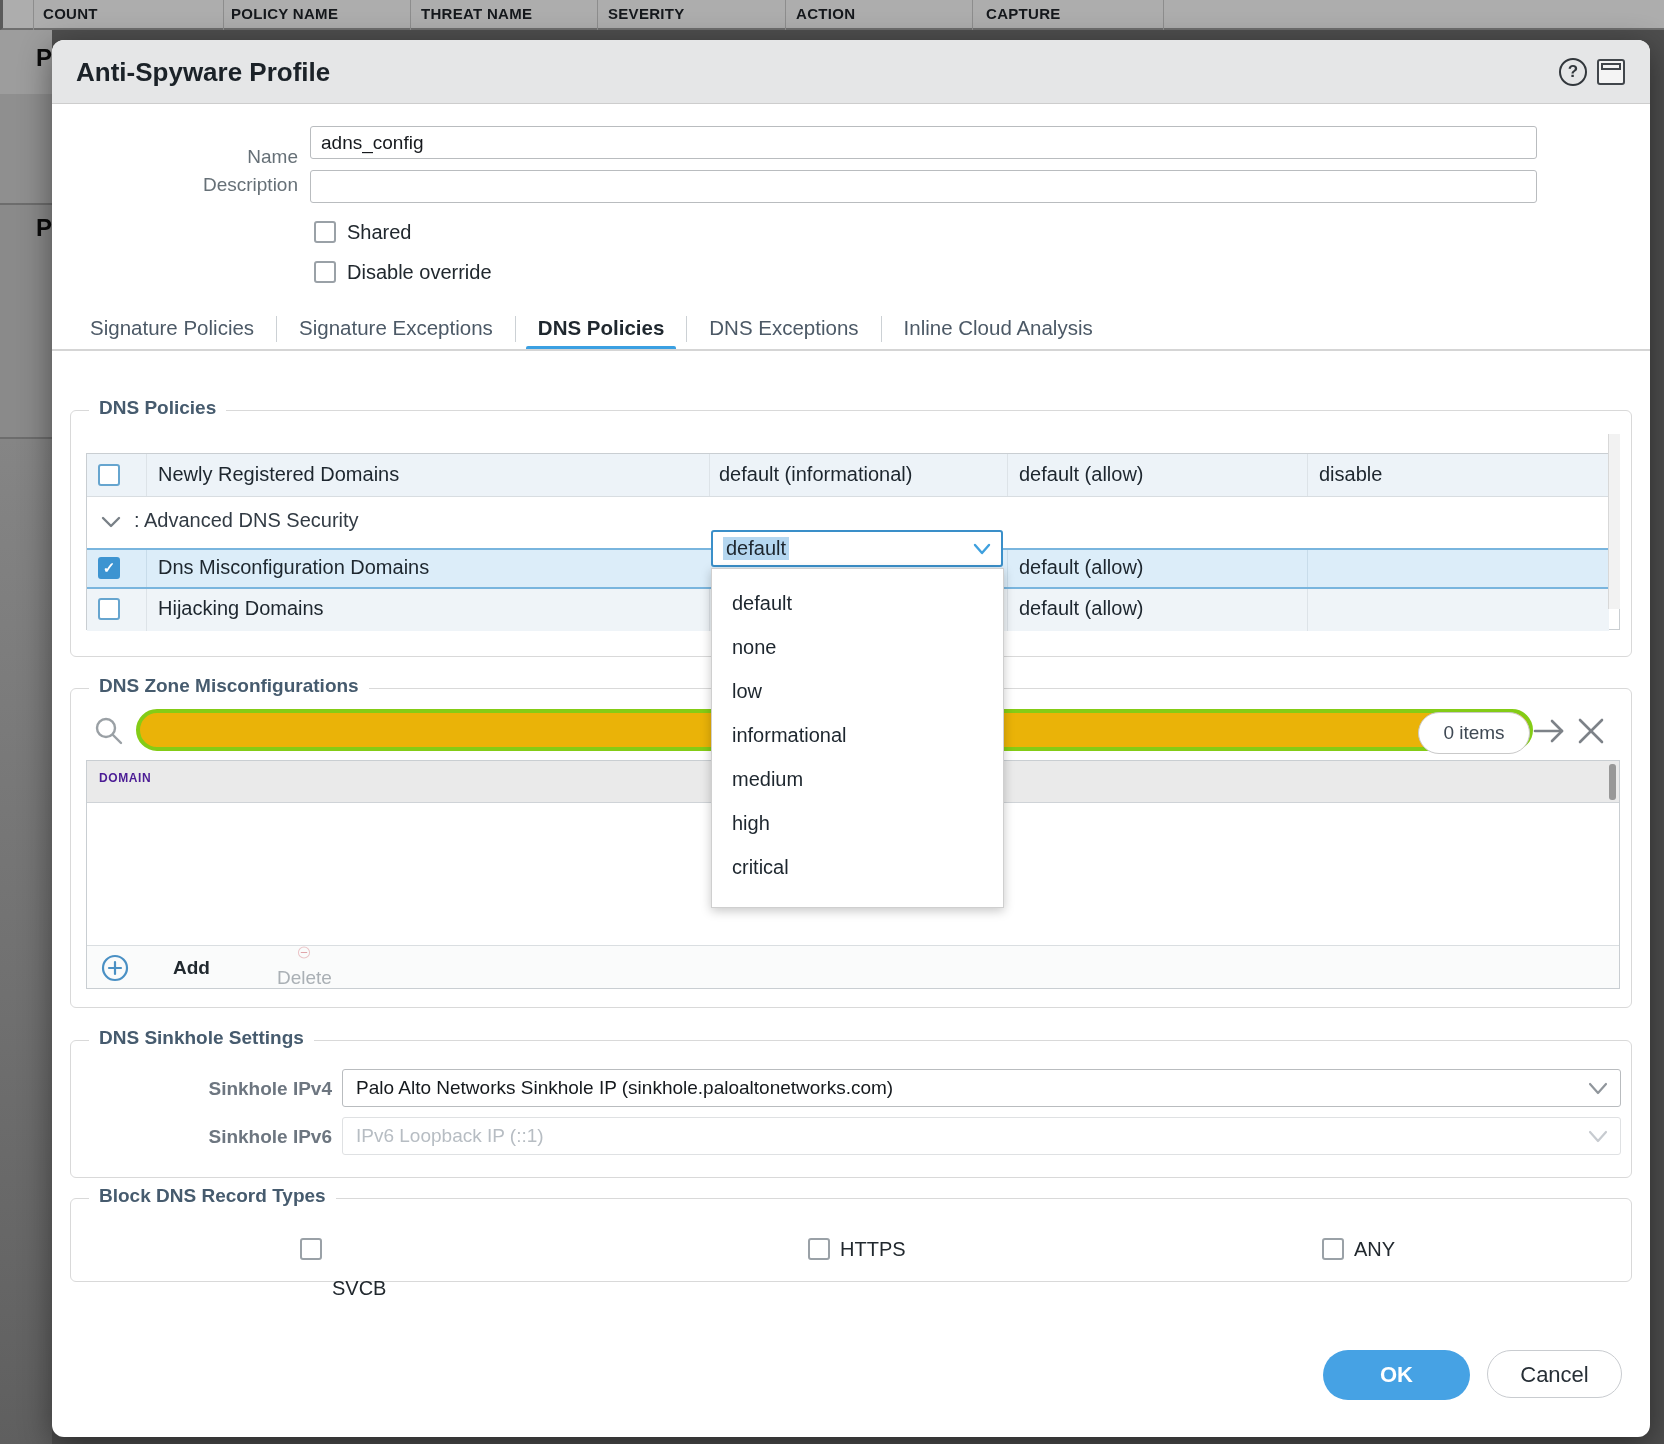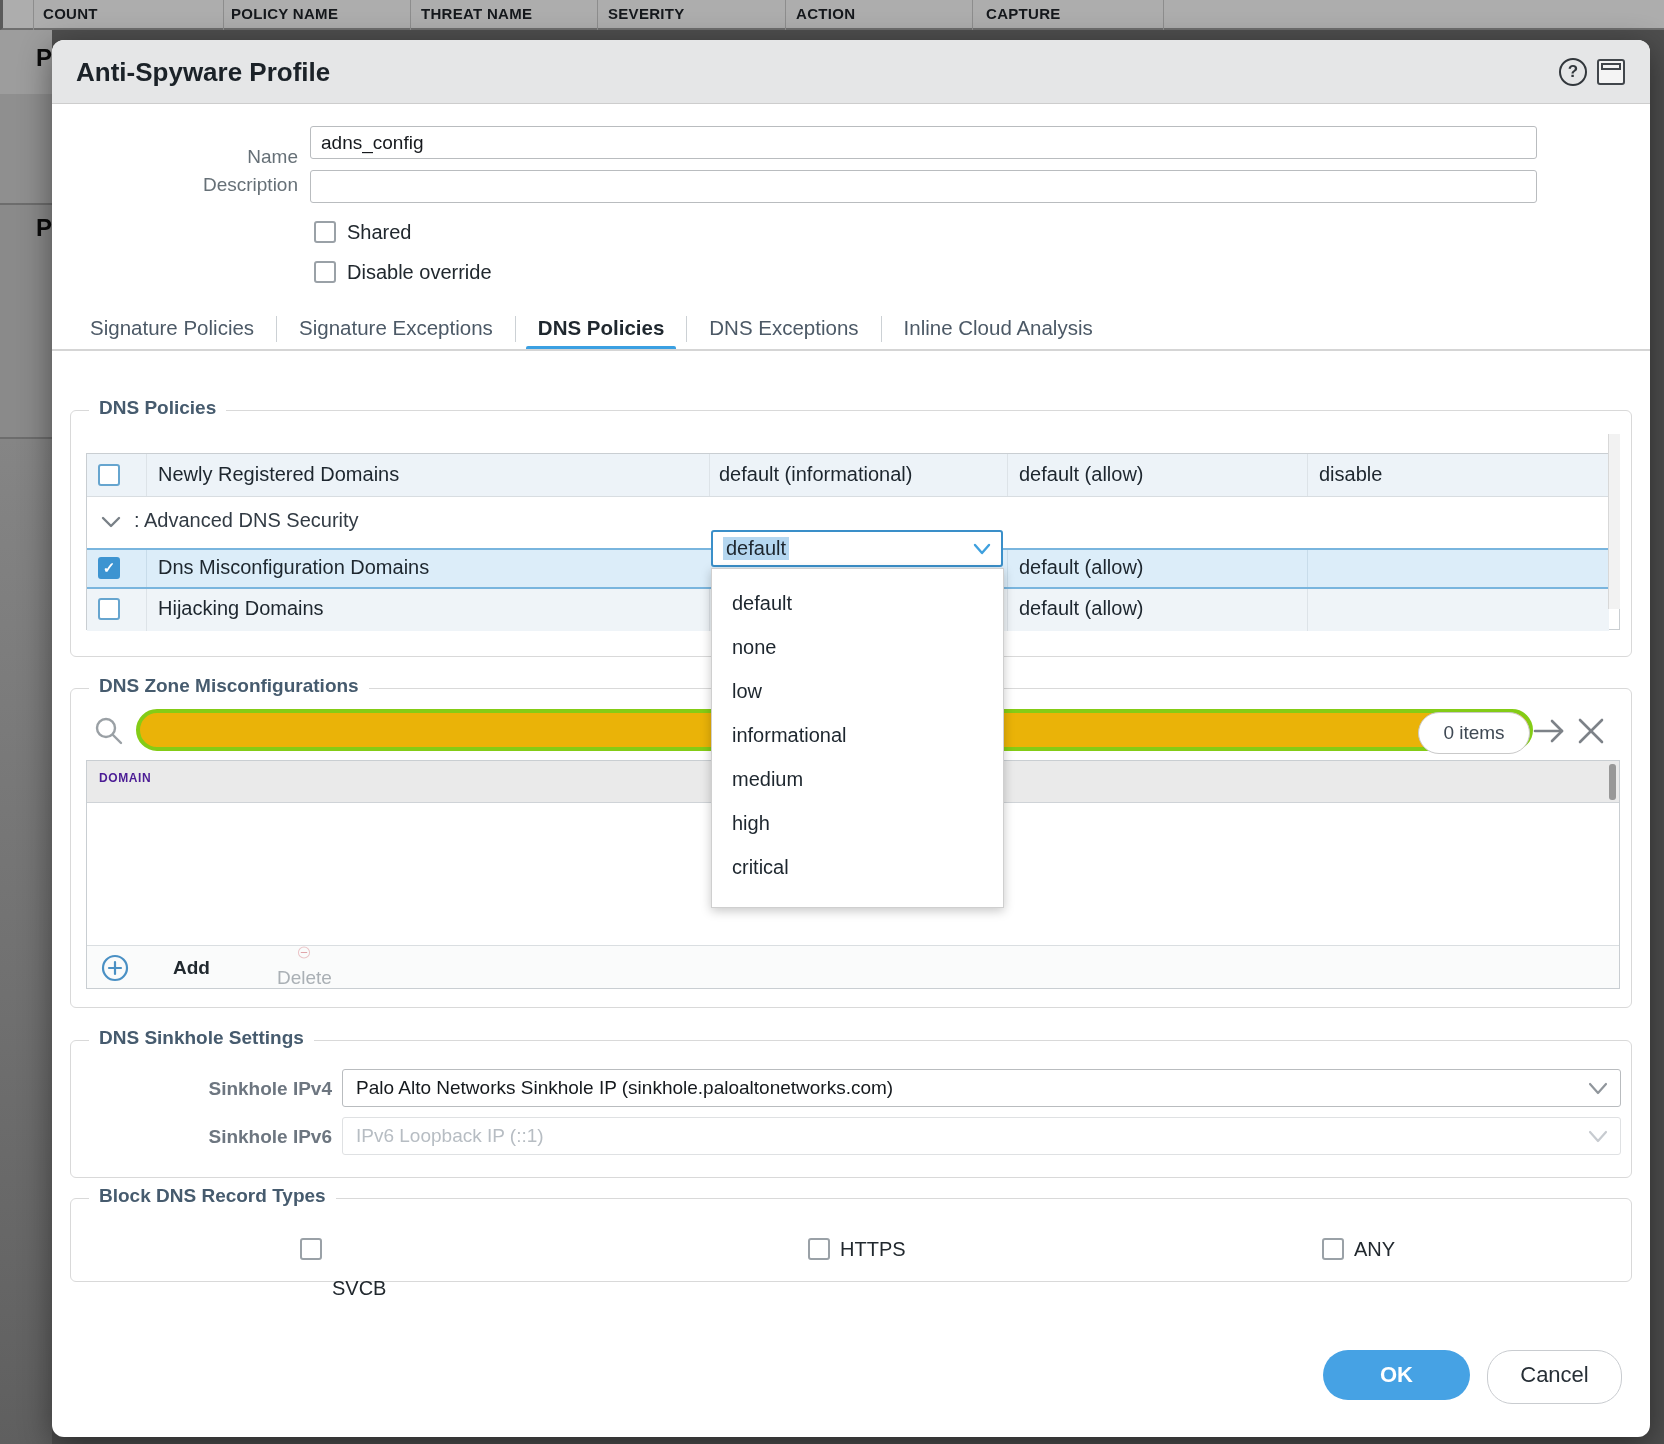--- a/index.html
+++ b/index.html
@@ -81,21 +81,21 @@
   .footer-btn .lbl { font-size:19px; }
 
   
   .select-box { position:absolute; height:38px; background:#fff; border-radius:3px; font-size:19px; line-height:36px; padding:0 36px 0 13px;
                 white-space:nowrap; overflow:hidden; }
   .select-chev { position:absolute; right:12px; top:12px; }
 
   
   #ok-button { left:1323px; top:1350px; width:147px; height:50px; border-radius:25px; background:#46a2e4;
                color:#fff; font-size:22px; font-weight:600; text-align:center; line-height:50px; }
-  #cancel-button { left:1487px; top:1350px; width:135px; height:54px; border-radius:25px; background:#fff;
+  #cancel-button { left:1487px; top:1350px; width:135px; height:48px; border-radius:25px; background:#fff;
                    border:1px solid #c9ccd0; color:#272f36; font-size:22px; text-align:center; line-height:48px; }
 </style>
 </head>
 <body>
 
 <div id="bg-header" class="abs">
   <span class="bg-col-label" style="left:40px">COUNT</span>
   <span class="bg-col-label" style="left:228px">POLICY NAME</span>
   <span class="bg-col-label" style="left:418px">THREAT NAME</span>
   <span class="bg-col-label" style="left:605px">SEVERITY</span>

